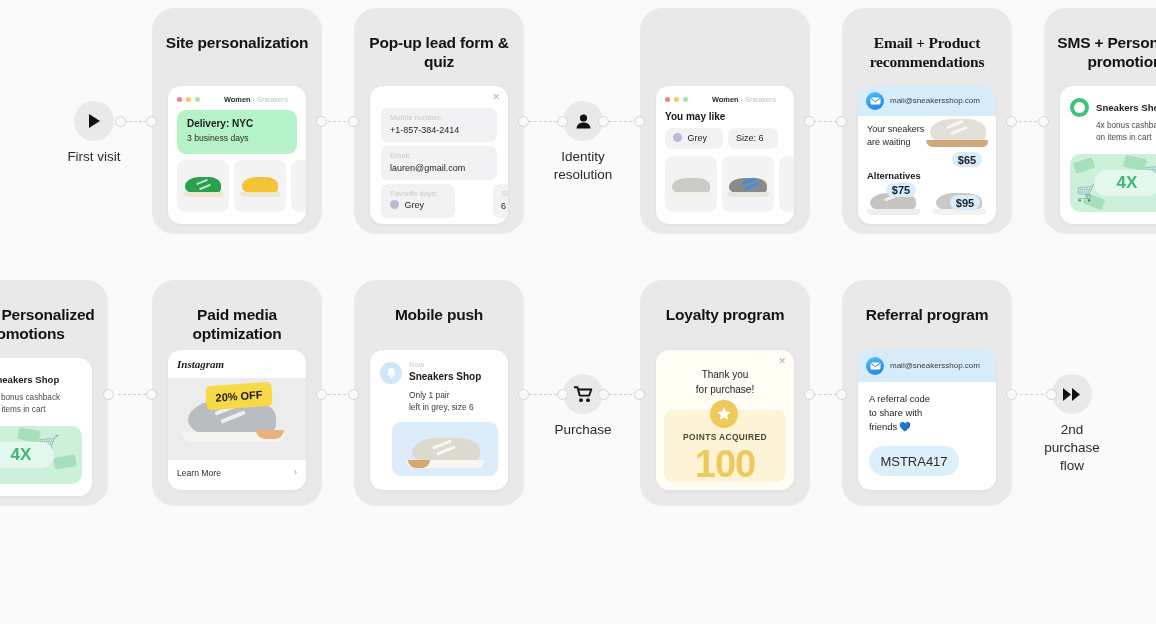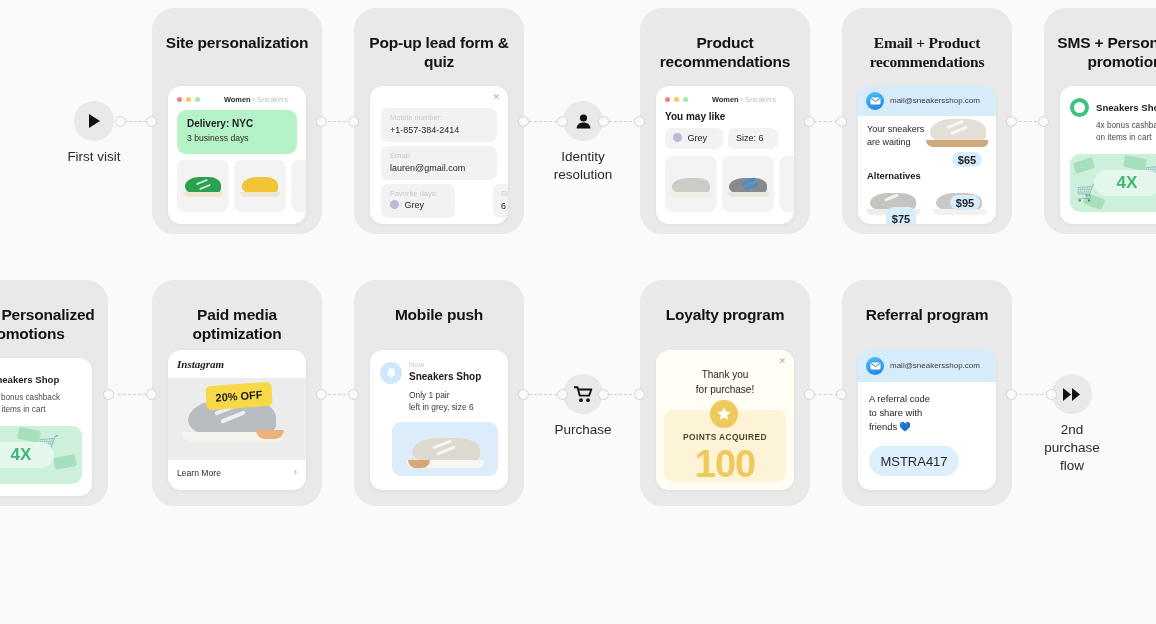--- a/index.html
+++ b/index.html
@@ -198,22 +198,20 @@
       <circle cx="8.5" cy="5" r="3.6" fill="#111"></circle>
       <path d="M1.6 15.5c0-3.9 3.1-6 6.9-6s6.9 2.1 6.9 6z" fill="#111"></path>
     </svg>
   </div>
   <div class="node-label" style="left:523px;top:148px;width:120px;">Identity
 resolution</div>
   <div class="dot" style="left:557px;top:116px;"></div>
   <div class="dot" style="left:598px;top:116px;"></div>
 
   <div class="stage" style="left:640px;top:8px;width:170px;height:226px;">
-    <div class="stage-title" style="top:26px;">Product
-recommendations</div>
     <div class="inner" style="left:16px;top:78px;width:138px;height:138px;">
       <div style="position:absolute;left:9px;top:11px;" class="browser-dots">
         <span class="bd" style="background:#f77f7f;"></span>
         <span class="bd" style="background:#f6c965;"></span>
         <span class="bd" style="background:#a8e6a3;"></span>
       </div>
       <div class="crumb" style="position:absolute;left:56px;top:9px;">
         <span>Women</span><span class="sep">›</span><span class="muted">Sneakers</span>
       </div>
       <div style="position:absolute;left:9px;top:25px;font-size:10px;font-weight:bold;color:#151515;">You may like</div>
@@ -274,21 +272,21 @@
       </div>
       <div class="badge" style="left:94px;top:66px;width:30px;height:15px;">$65</div>
 
       <div style="position:absolute;left:9px;top:84px;font-size:9.4px;font-weight:bold;color:#161616;">Alternatives</div>
       <div style="position:absolute;left:6px;top:99px;width:60px;height:36px;">
         <div class="shoe" style="left:2px;top:8px;width:54px;height:26px;">
           <div class="body" style="left:4px;top:0;width:46px;height:18px;background:#c6c4c0;"></div>
           <div class="sole" style="left:0px;top:16px;width:54px;height:6px;background:#ededea;"></div>
           <div class="lace" style="left:18px;top:3px;width:15px;height:3px;"></div>
         </div>
-        <div class="badge" style="left:22px;top:-2px;width:30px;height:24px;margin-top:24px;">$75</div>
+        <div class="badge" style="left:22px;top:-2px;width:30px;height:14px;">$75</div>
       </div>
       <div style="position:absolute;left:72px;top:99px;width:60px;height:36px;">
         <div class="shoe" style="left:2px;top:8px;width:54px;height:26px;">
           <div class="body" style="left:4px;top:0;width:46px;height:18px;background:#cbc9c5;"></div>
           <div class="sole" style="left:0px;top:16px;width:54px;height:6px;background:#f3f2ef;"></div>
         </div>
         <div class="badge" style="left:20px;top:-2px;width:30px;height:15px;margin-top:12px;">$95</div>
       </div>
     </div>
   </div>

